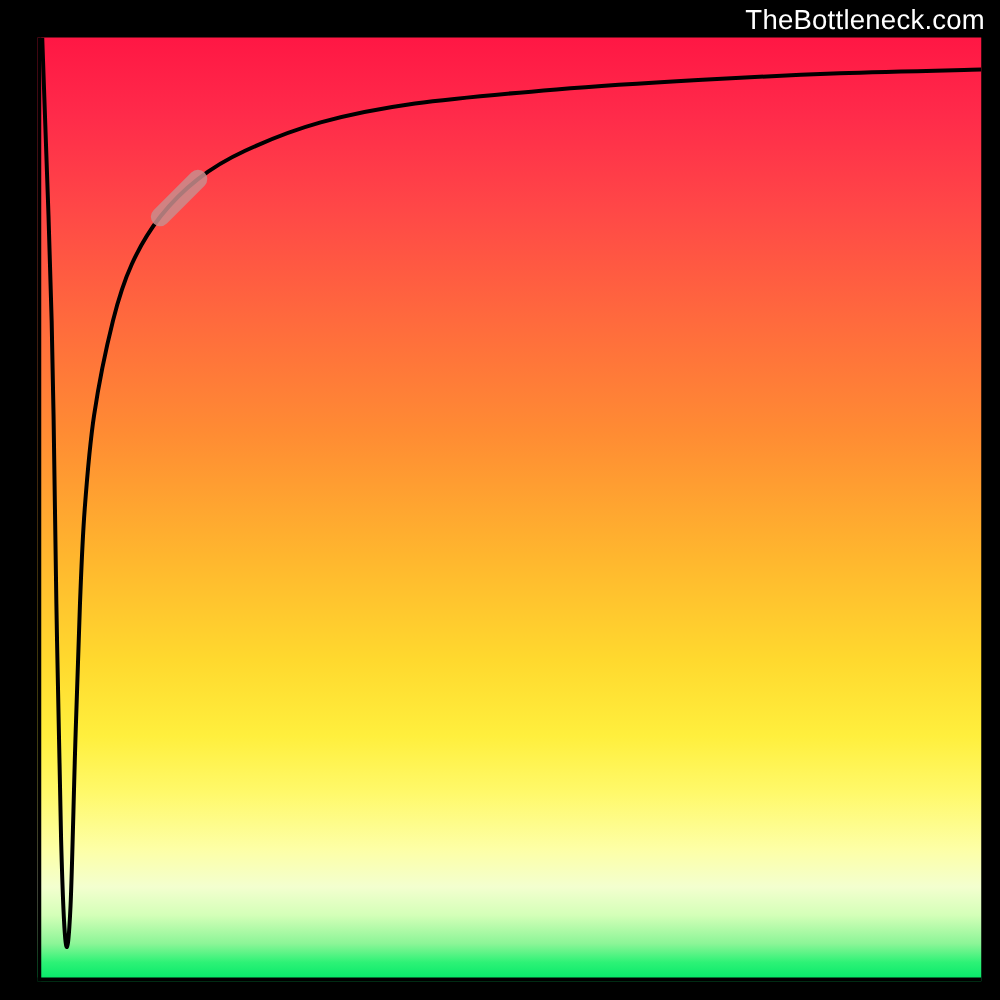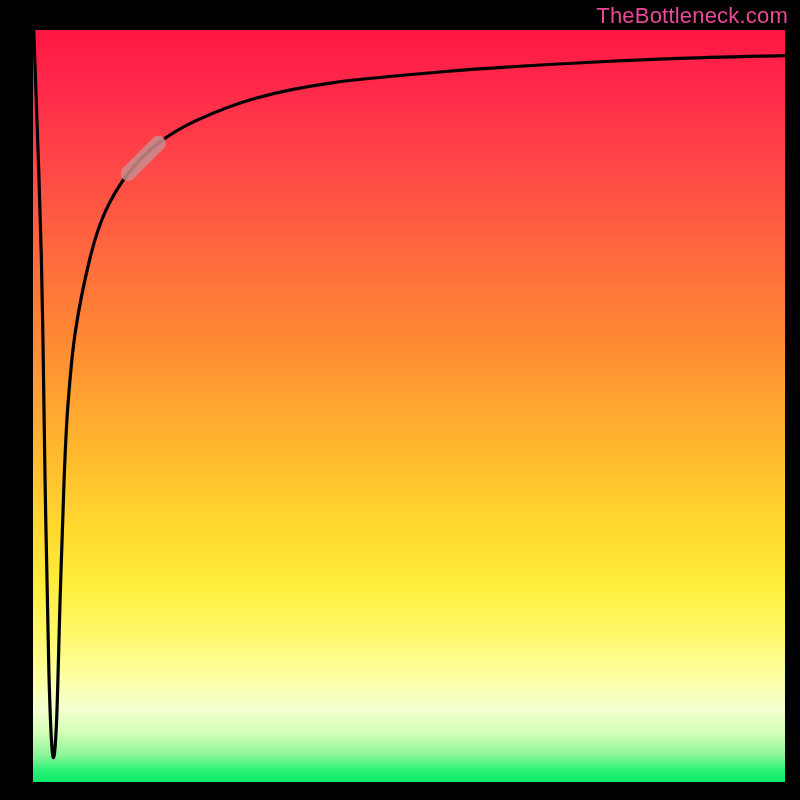--- a/index.html
+++ b/index.html
@@ -8,21 +8,21 @@
     height: 800px;
     background: #000;
     position: relative;
     overflow: hidden;
     font-family: Arial, Helvetica, sans-serif;
   }
   .attribution {
     position: absolute;
     top: 3px;
     right: 12px;
-    color: #ec4899;
+    color: #ffffff;
     font-size: 22px;
     font-weight: 500;
     letter-spacing: 0.2px;
     z-index: 3;
   }
   .plot-frame {
     position: absolute;
     left: 30px;
     top: 30px;
     width: 755px;

